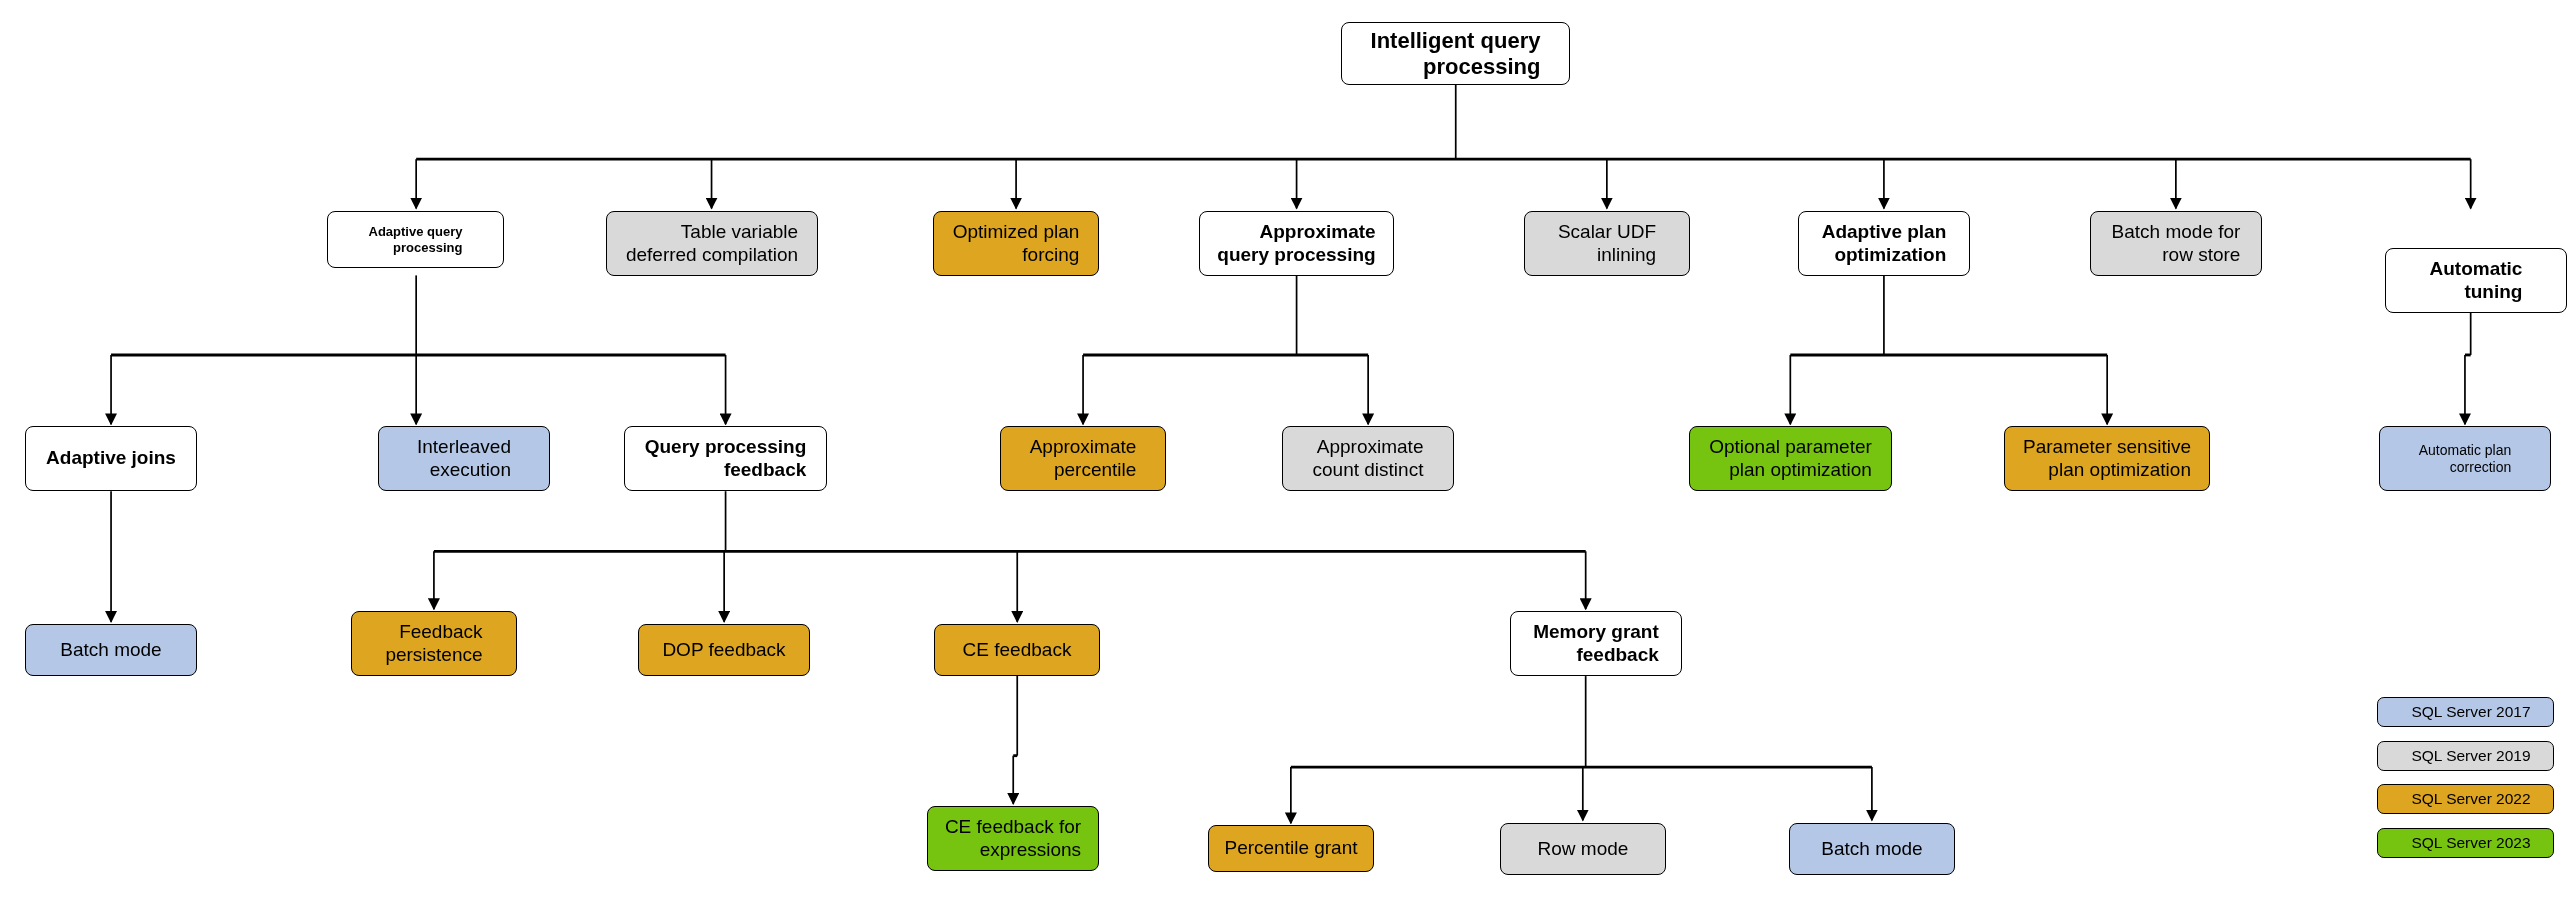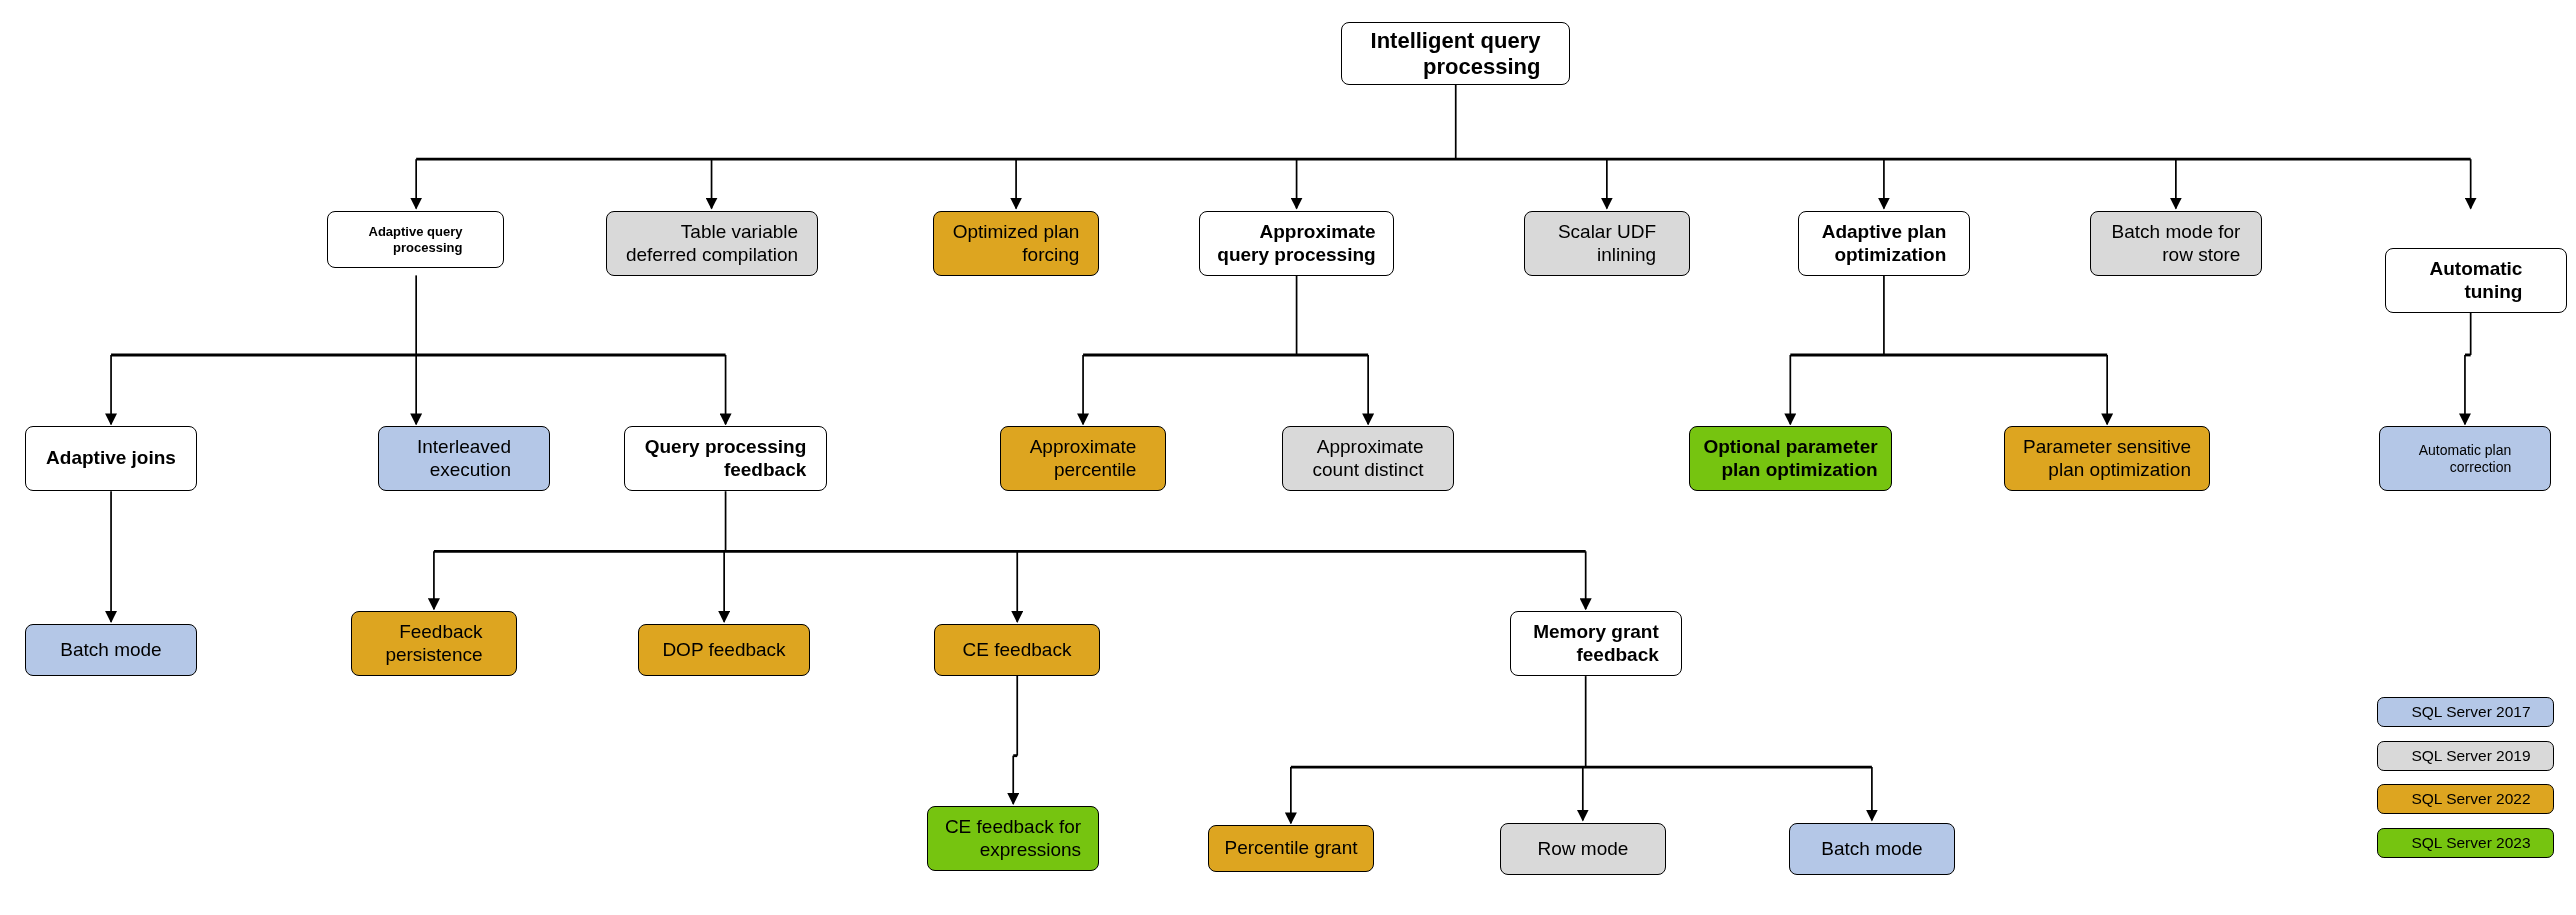--- a/index.html
+++ b/index.html
@@ -121,21 +121,21 @@
 feedback</span>
       </div>
       <div class="node fill-orange" style="left: 1000px; top: 426px; width: 166px; height: 65px; font-size: 19px;">
         <span>Approximate
 percentile</span>
       </div>
       <div class="node fill-gray" style="left: 1282px; top: 426px; width: 172px; height: 65px; font-size: 19px;">
         <span>Approximate
 count distinct</span>
       </div>
-      <div class="node fill-green" style="left: 1689px; top: 426px; width: 203px; height: 65px; font-size: 19px; font-weight: bold;">
+      <div class="node fill-green" style="left: 1689px; top: 426px; width: 203px; height: 65px; font-size: 19px;">
         <span>Optional parameter
 plan optimization</span>
       </div>
       <div class="node fill-orange" style="left: 2004px; top: 426px; width: 206px; height: 65px; font-size: 19px;">
         <span>Parameter sensitive
 plan optimization</span>
       </div>
       <div class="node fill-blue" style="left: 2379px; top: 426px; width: 172px; height: 65px; font-size: 14px;">
         <span>Automatic plan
 correction</span>

